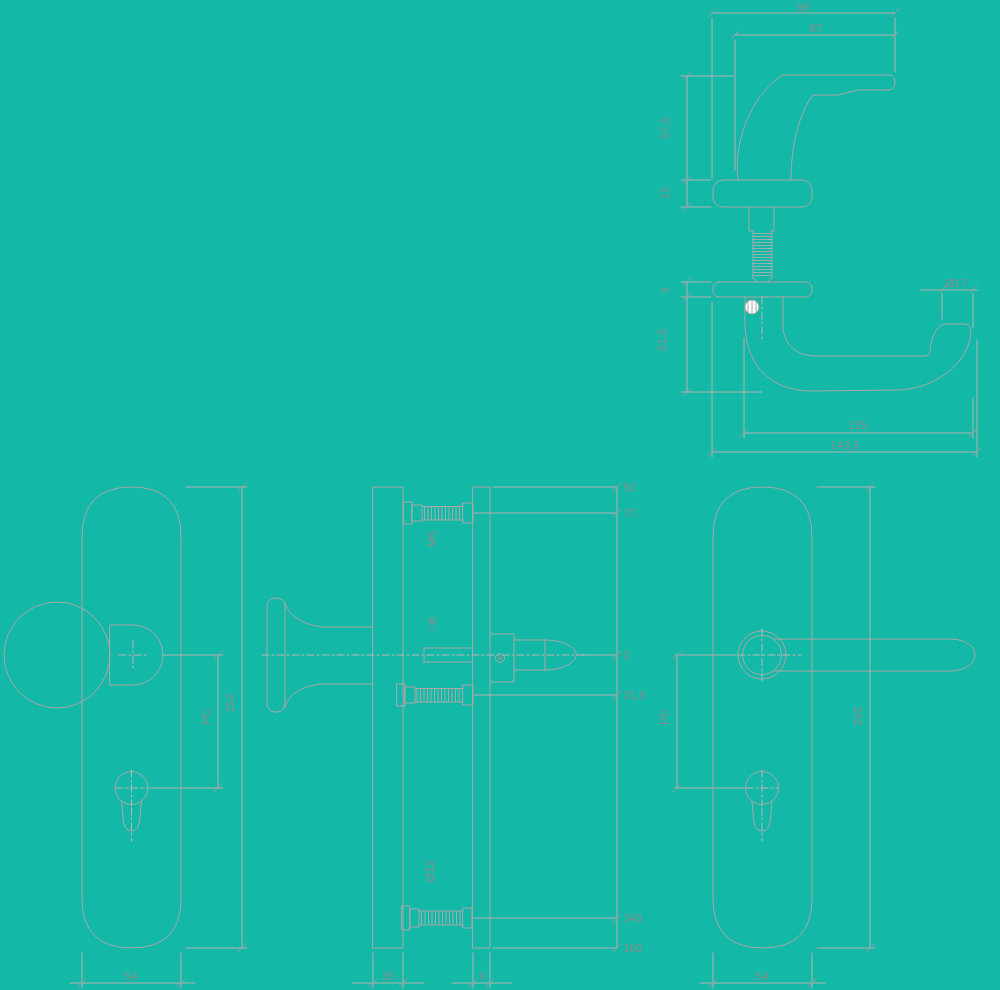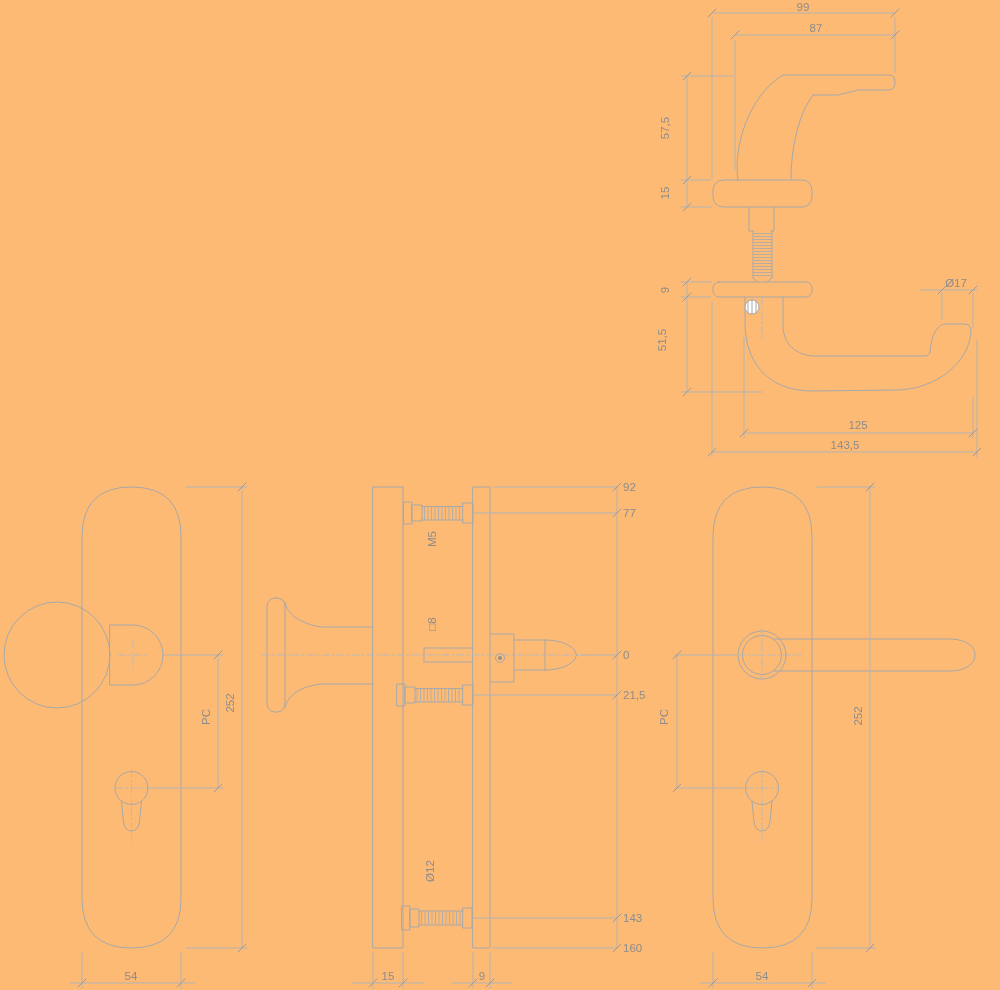--- a/index.html
+++ b/index.html
@@ -1,16 +1,16 @@
 <!DOCTYPE html>
 <html><head>
 <meta charset="utf-8">
 <style>
   html,body{margin:0;padding:0;background:#ffffff;}
-  .stage{position:relative;width:1000px;height:990px;background:#fdba74;overflow:hidden;}
+  .stage{position:relative;width:1000px;height:990px;background:#14b8a6;overflow:hidden;}
   svg{display:block;}
   .s{fill:none;stroke:#a8a8a8;stroke-width:1;stroke-linecap:round;stroke-linejoin:round;}
   .dim{fill:none;stroke:#b3b3b3;stroke-width:1;stroke-linecap:round;}
   .tick{fill:none;stroke:#9b9b9b;stroke-width:1;stroke-linecap:round;}
   .cl{fill:none;stroke:#b9b9b9;stroke-width:1;stroke-dasharray:7,3,2,3;stroke-linecap:round;}
   .hatch{fill:none;stroke:#adadad;stroke-width:0.9;}
   .wfill{fill:#ffffff;stroke:#a8a8a8;stroke-width:1;}
   .dot{fill:#8f8f8f;stroke:none;}
   text{font-family:"Liberation Sans",sans-serif;font-size:11.5px;fill:#8c8c8c;}
   .mid{text-anchor:middle;}

